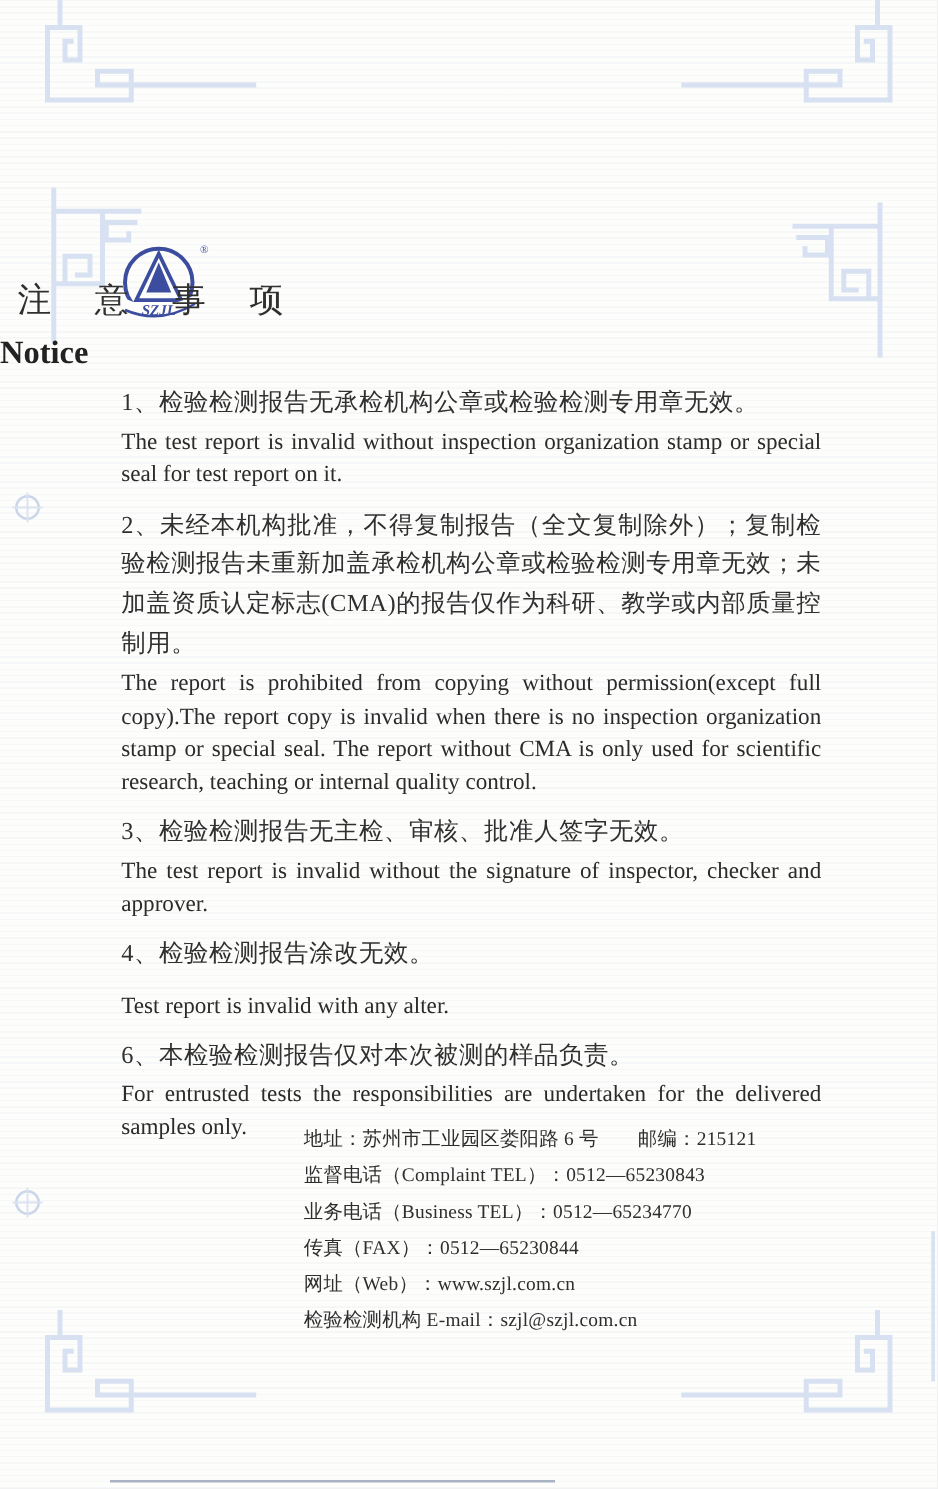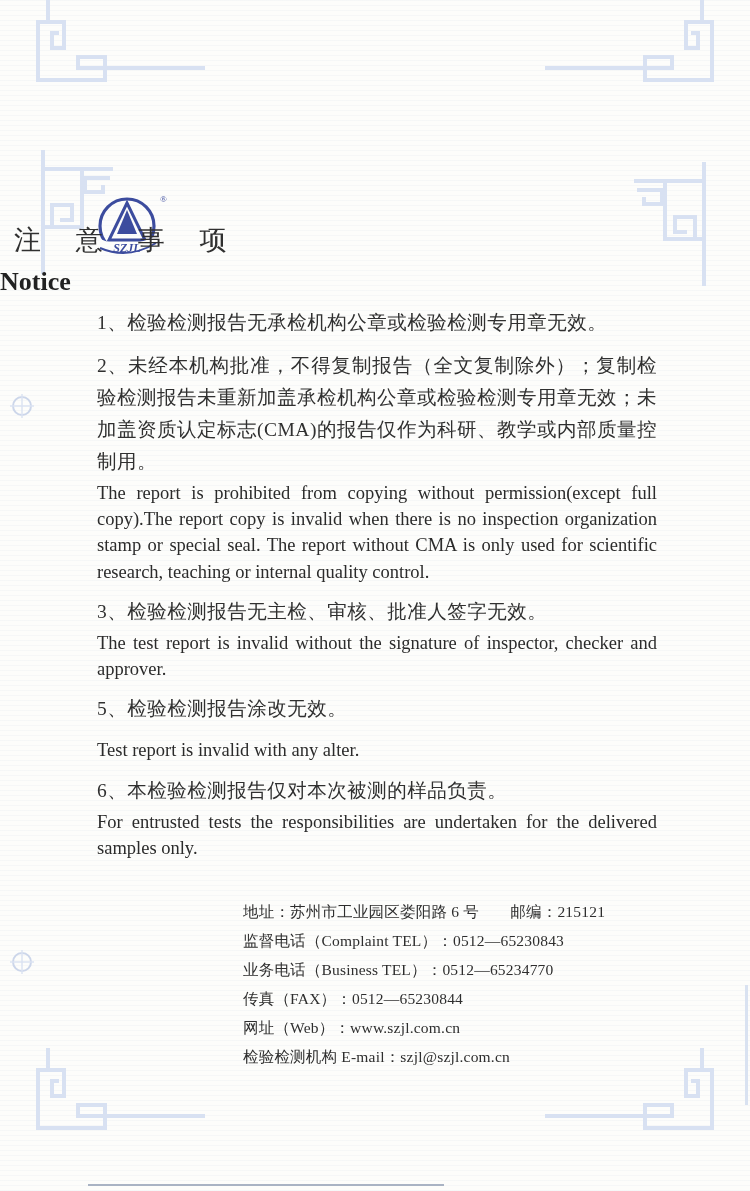--- a/index.html
+++ b/index.html
@@ -97,31 +97,32 @@
   </svg>
 
   <div class="title-block">
     <h1 class="title-cn">注 意 事 项</h1>
     <h2 class="title-en">Notice</h2>
   </div>
 
   <div class="content">
     <div class="notice-item">
       <p class="cn">1、检验检测报告无承检机构公章或检验检测专用章无效。</p>
+      <p class="en">The test report is invalid without inspection organization stamp or special seal for test report on it.</p>
     </div>
     <div class="notice-item">
       <p class="cn">2、未经本机构批准，不得复制报告（全文复制除外）；复制检验检测报告未重新加盖承检机构公章或检验检测专用章无效；未加盖资质认定标志(CMA)的报告仅作为科研、教学或内部质量控制用。</p>
       <p class="en">The report is prohibited from copying without permission(except full copy).The report copy is invalid when there is no inspection organization stamp or special seal. The report without CMA is only used for scientific research, teaching or internal quality control.</p>
     </div>
     <div class="notice-item">
       <p class="cn">3、检验检测报告无主检、审核、批准人签字无效。</p>
       <p class="en">The test report is invalid without the signature of inspector, checker and approver.</p>
     </div>
     <div class="notice-item gap-before-en">
-      <p class="cn">5、检验检测报告涂改无效。</p>
+      <p class="cn">4、检验检测报告涂改无效。</p>
       <p class="en">Test report is invalid with any alter.</p>
     </div>
     <div class="notice-item">
       <p class="cn">6、本检验检测报告仅对本次被测的样品负责。</p>
       <p class="en">For entrusted tests the responsibilities are undertaken for the delivered samples only.</p>
     </div>
   </div>
 
   <div class="contact">
     <p>地址：苏州市工业园区娄阳路 6 号　　邮编：215121</p>

